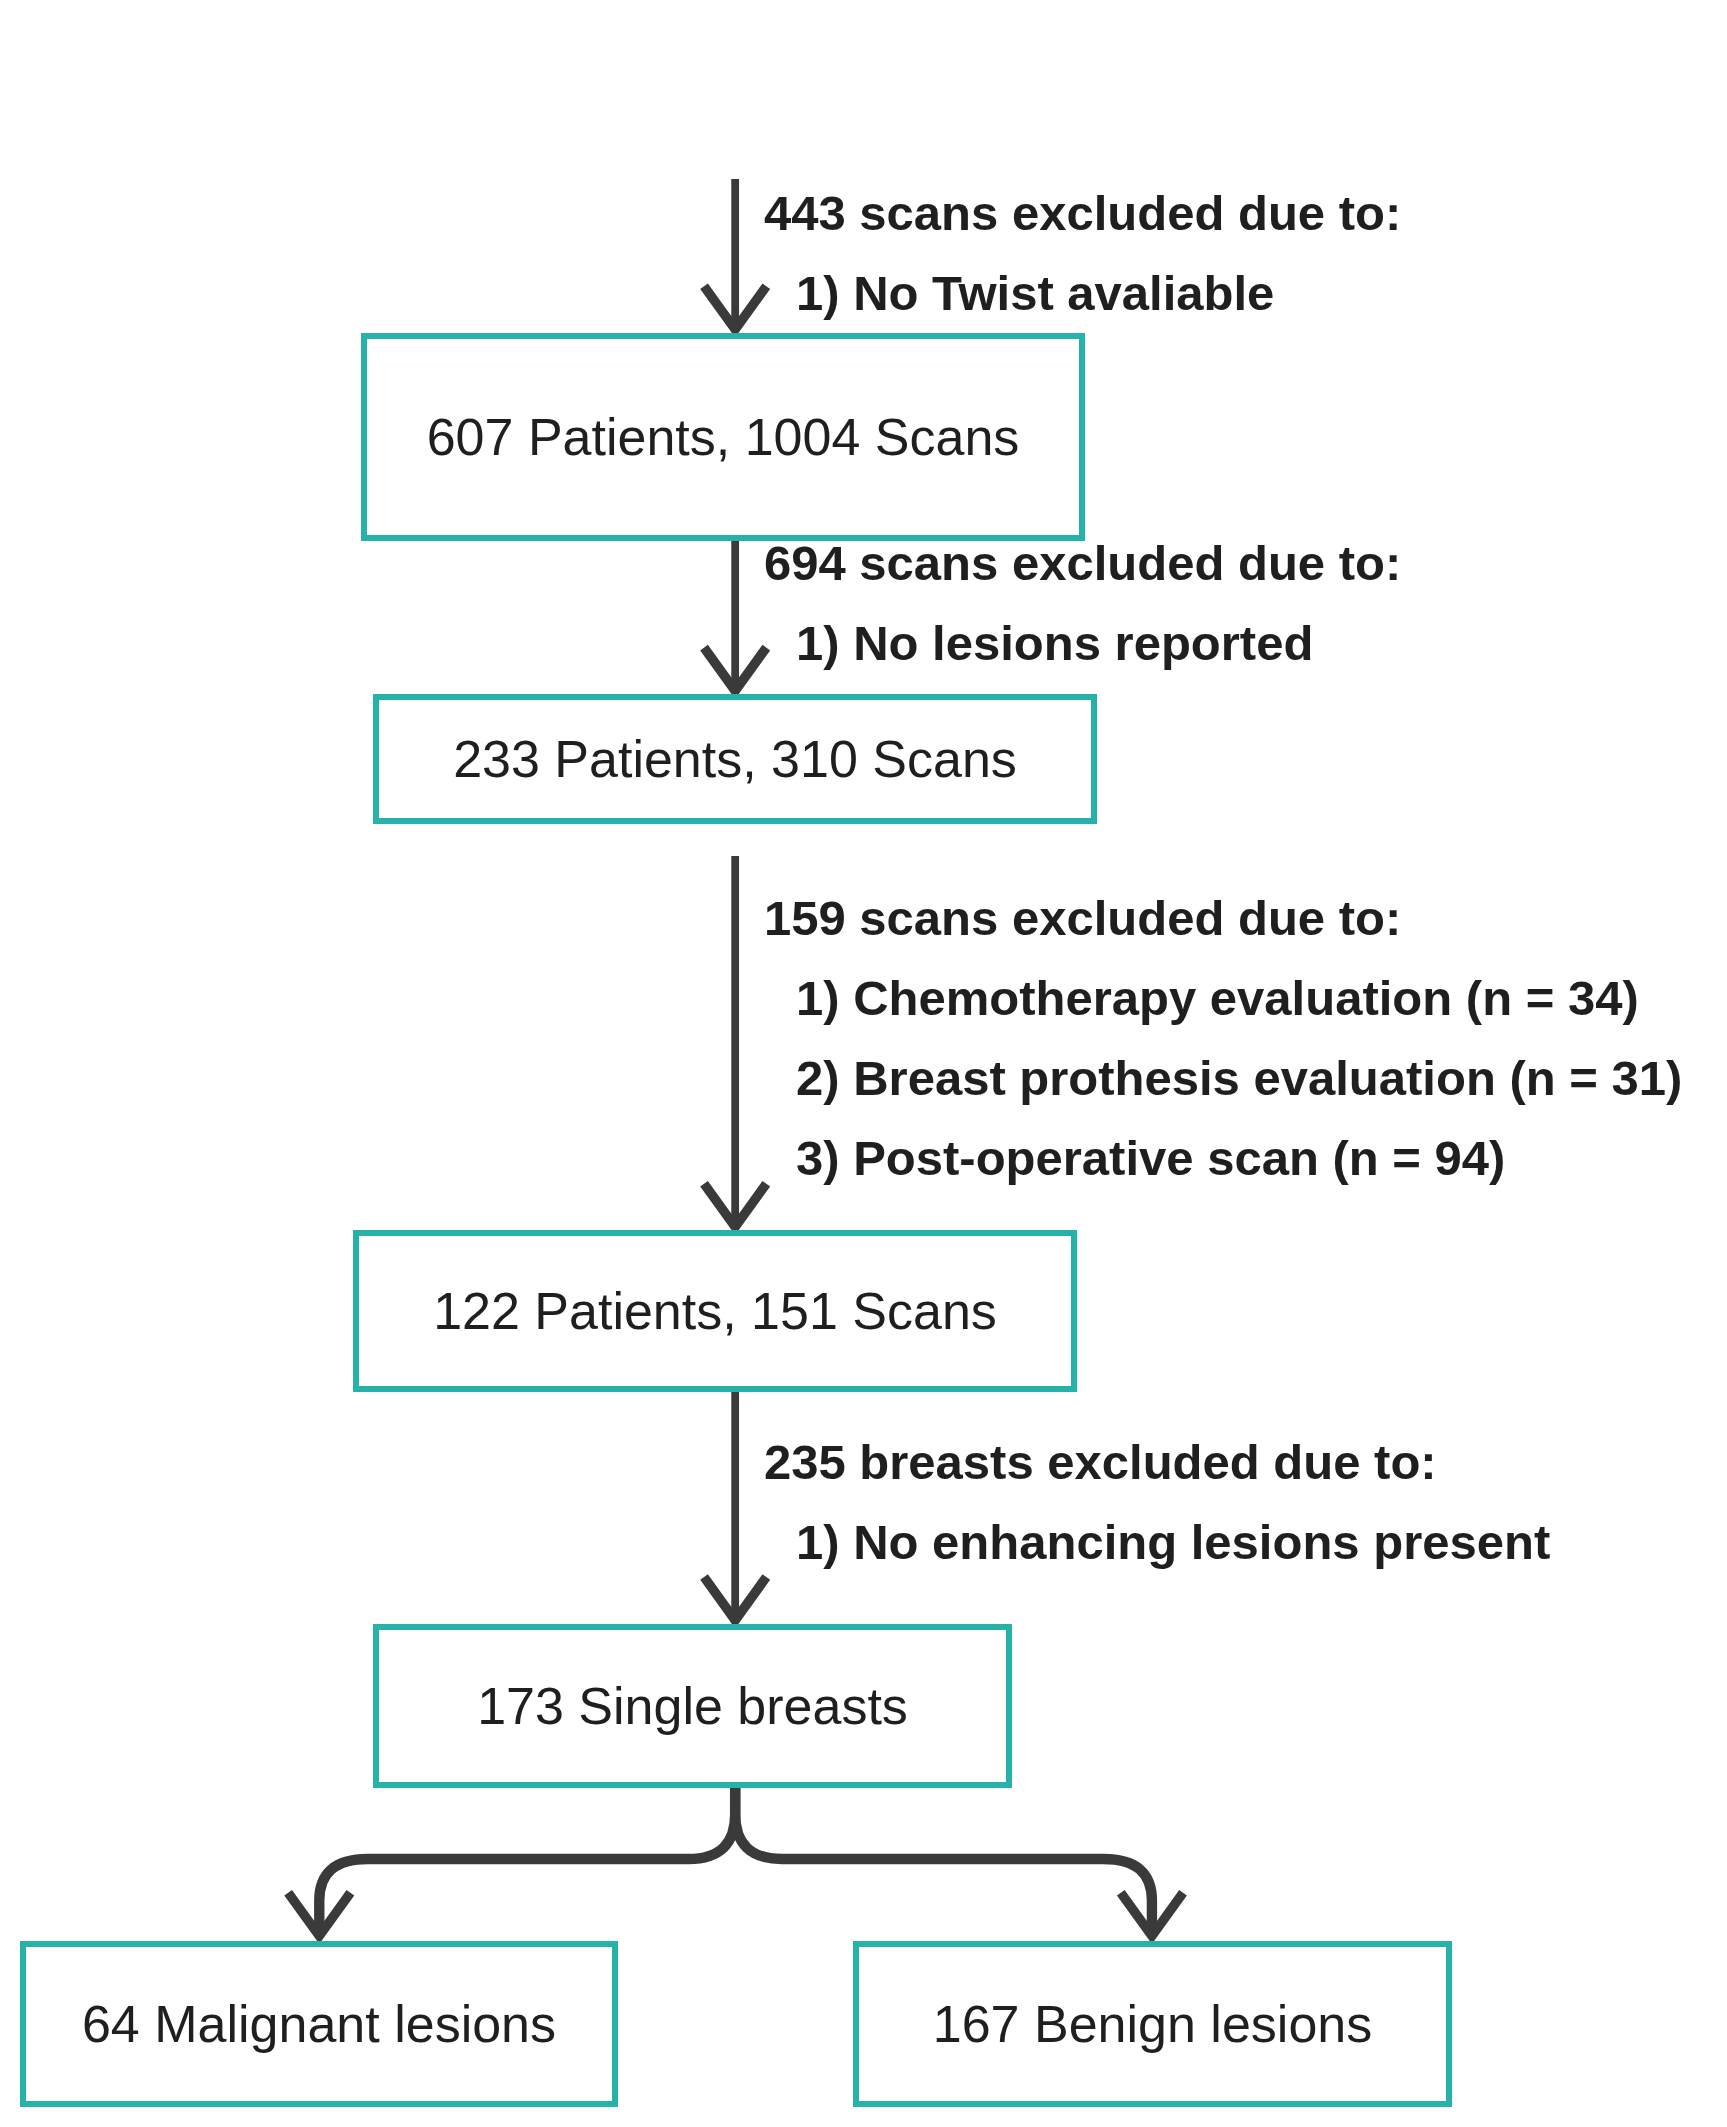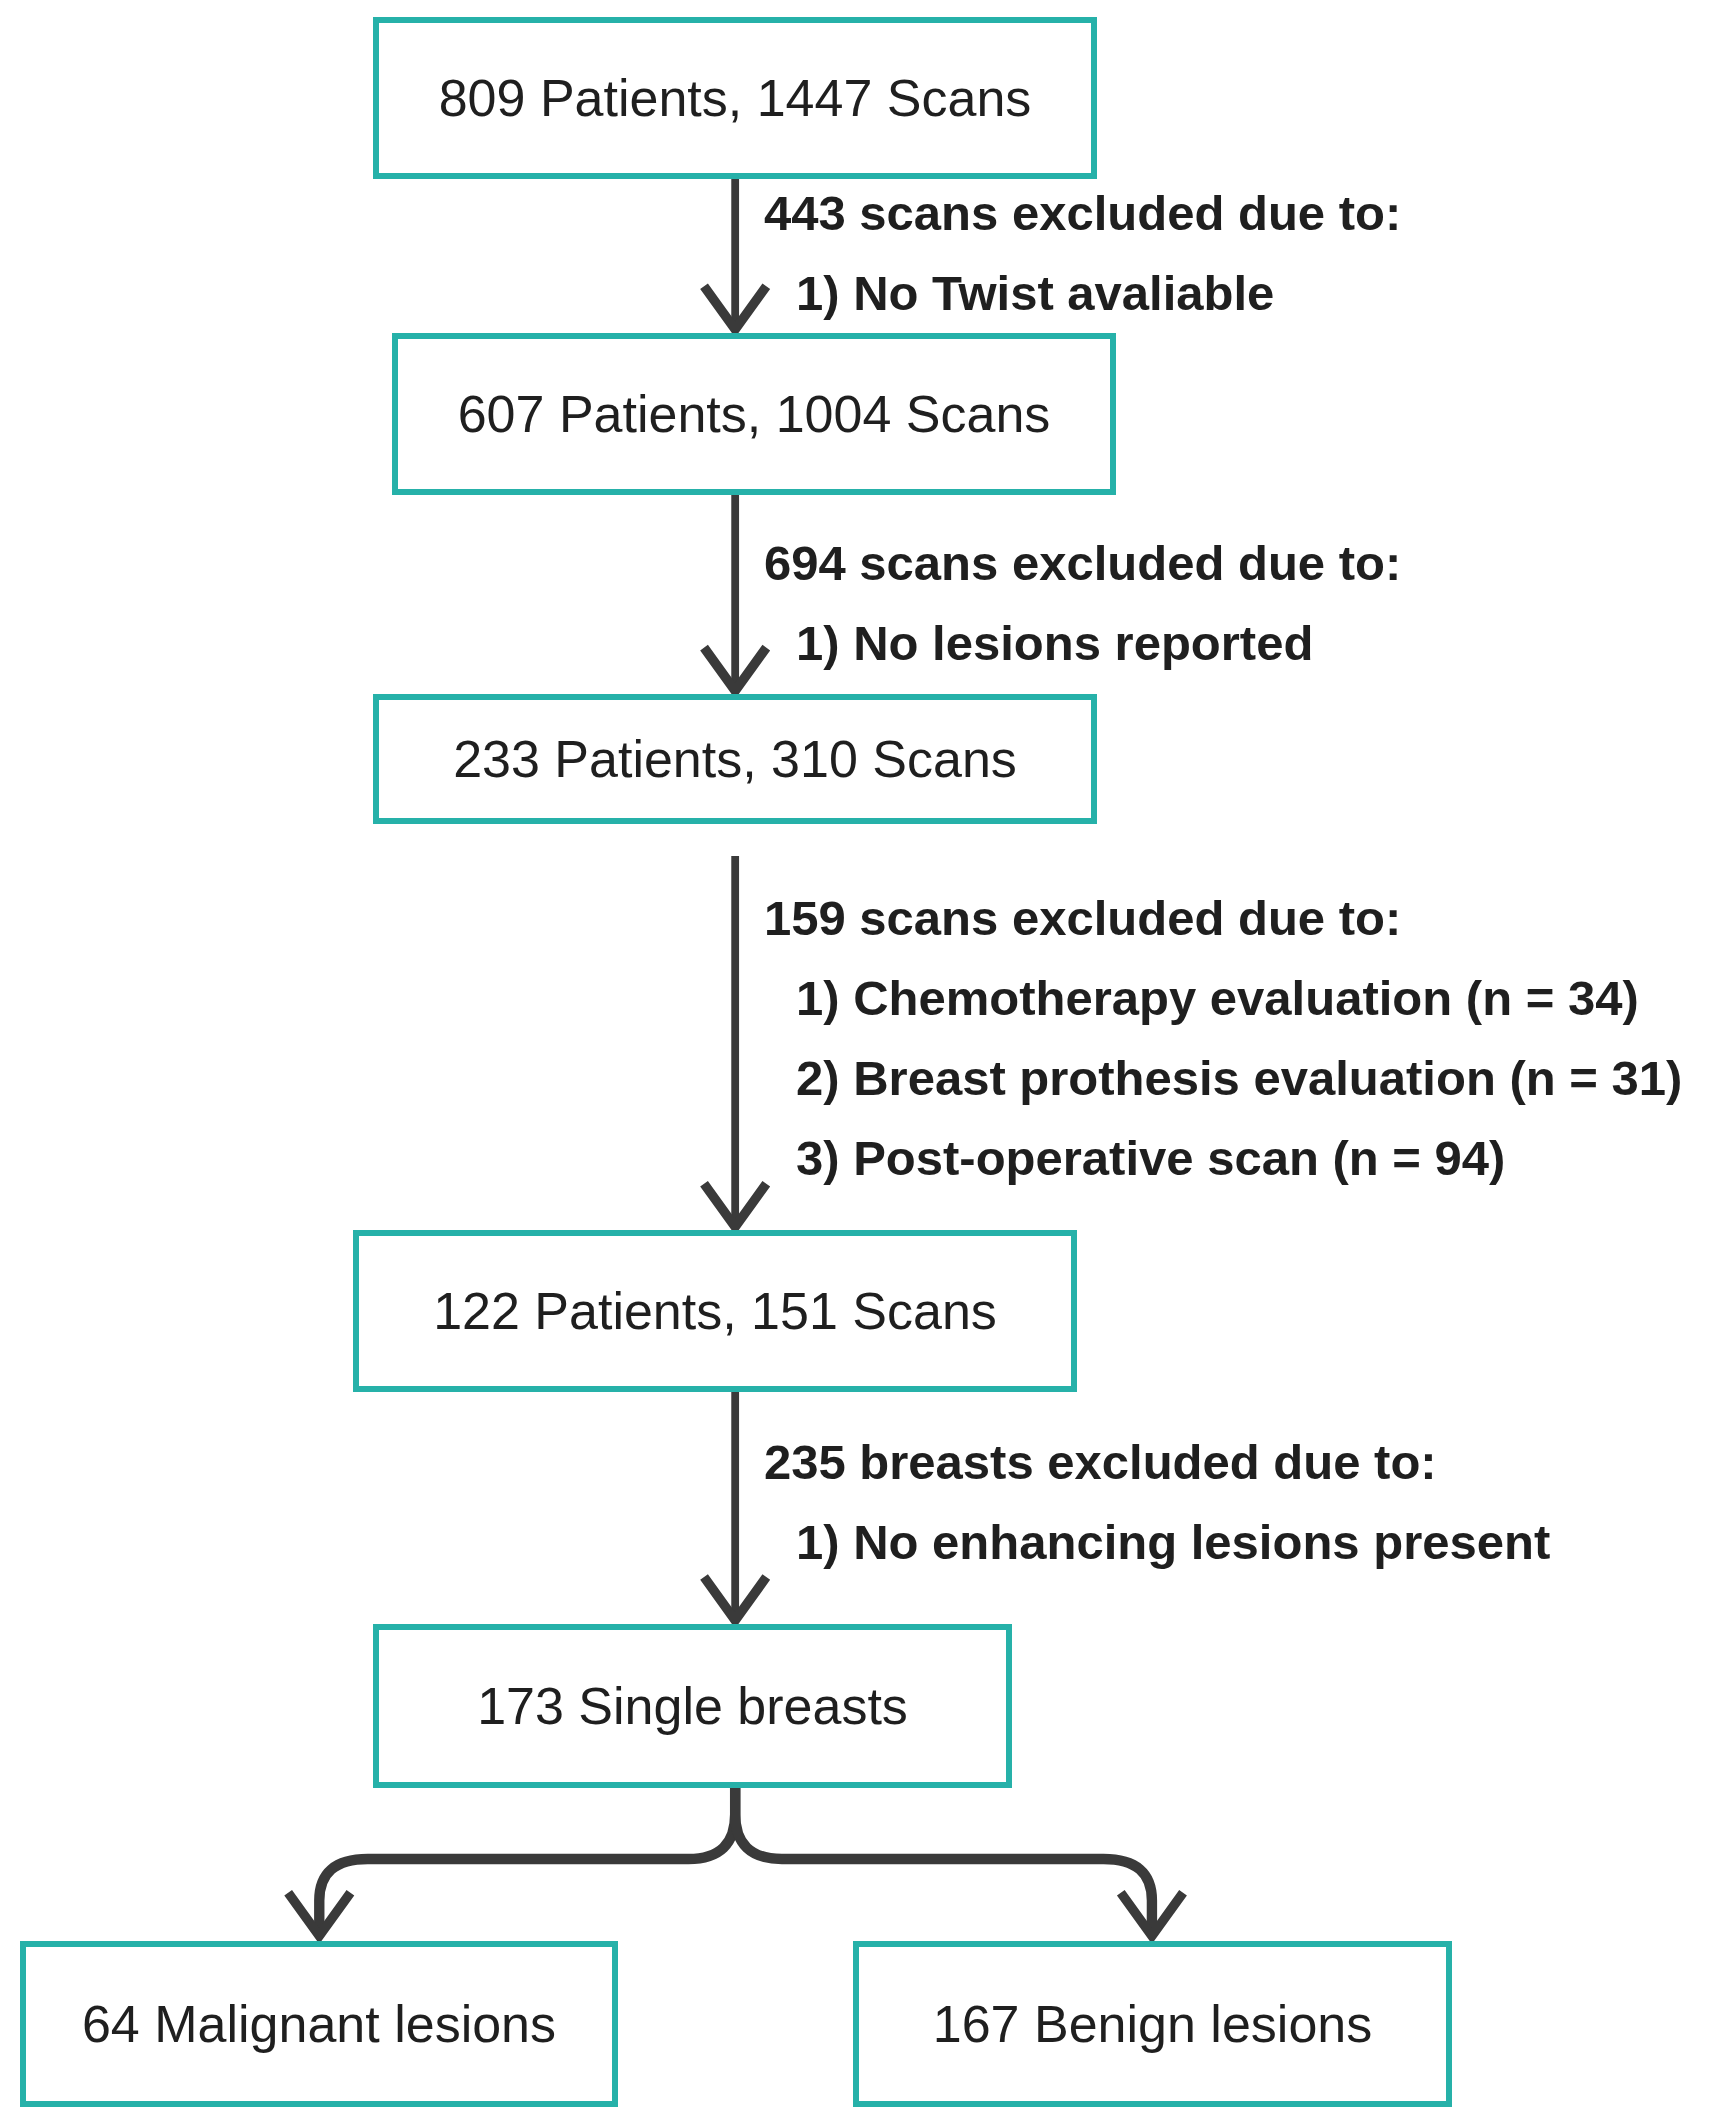--- a/index.html
+++ b/index.html
@@ -28,21 +28,21 @@
     border: 6px solid #26b1a9;
     background: #ffffff;
     display: flex;
     align-items: center;
     justify-content: center;
     font-size: 52px;
     color: #1f1f1f;
     white-space: nowrap;
   }
   .box-1 { left: 373px; top: 17.3px;   width: 724px; height: 162px; }
-  .box-2 { left: 392px; top: 333px;  width: 724px; height: 162px; text-align: center; }
+  .box-2 { left: 361px; top: 333px;  width: 724px; height: 208px; text-align: center; }
   .box-3 { left: 373px; top: 694px;  width: 724px; height: 130px; }
   .box-4 { left: 353px; top: 1230px; width: 724px; height: 162px; }
   .box-5 { left: 373px; top: 1624px; width: 639px; height: 164px; }
   .box-malignant { left: 20px;  top: 1941px; width: 598px; height: 166px; }
   .box-benign    { left: 853px; top: 1941px; width: 599px; height: 166px; }
   .note {
     position: absolute;
     left: 764px;
     font-size: 49px;
     line-height: 80px;
@@ -74,21 +74,20 @@
 
     <path d="M850 1610 L850 1870" stroke-width="9"></path>
     <path d="M814 1824 L850 1874 L886 1824" stroke-width="11"></path>
 
     <path d="M850 2068 L850 2098 Q850 2150 796 2150 L425 2150 Q369 2150 369 2198 L369 2235" stroke-width="12"></path>
     <path d="M850 2068 L850 2098 Q850 2150 904 2150 L1276 2150 Q1332 2150 1332 2198 L1332 2235" stroke-width="12"></path>
     <path d="M333 2189 L369 2239 L405 2189" stroke-width="11"></path>
     <path d="M1296 2189 L1332 2239 L1368 2189" stroke-width="11"></path>
   </svg>
 
-  <div class="box box-1">809 Patients, 1447 Scans</div>
 
   <div class="note note-1">
     <div class="header">443 scans excluded due to:</div>
     <div class="item">1) No Twist avaliable</div>
   </div>
 
   <div class="box box-2">607 Patients, 1004 Scans</div>
 
   <div class="note note-2">
     <div class="header">694 scans excluded due to:</div>

